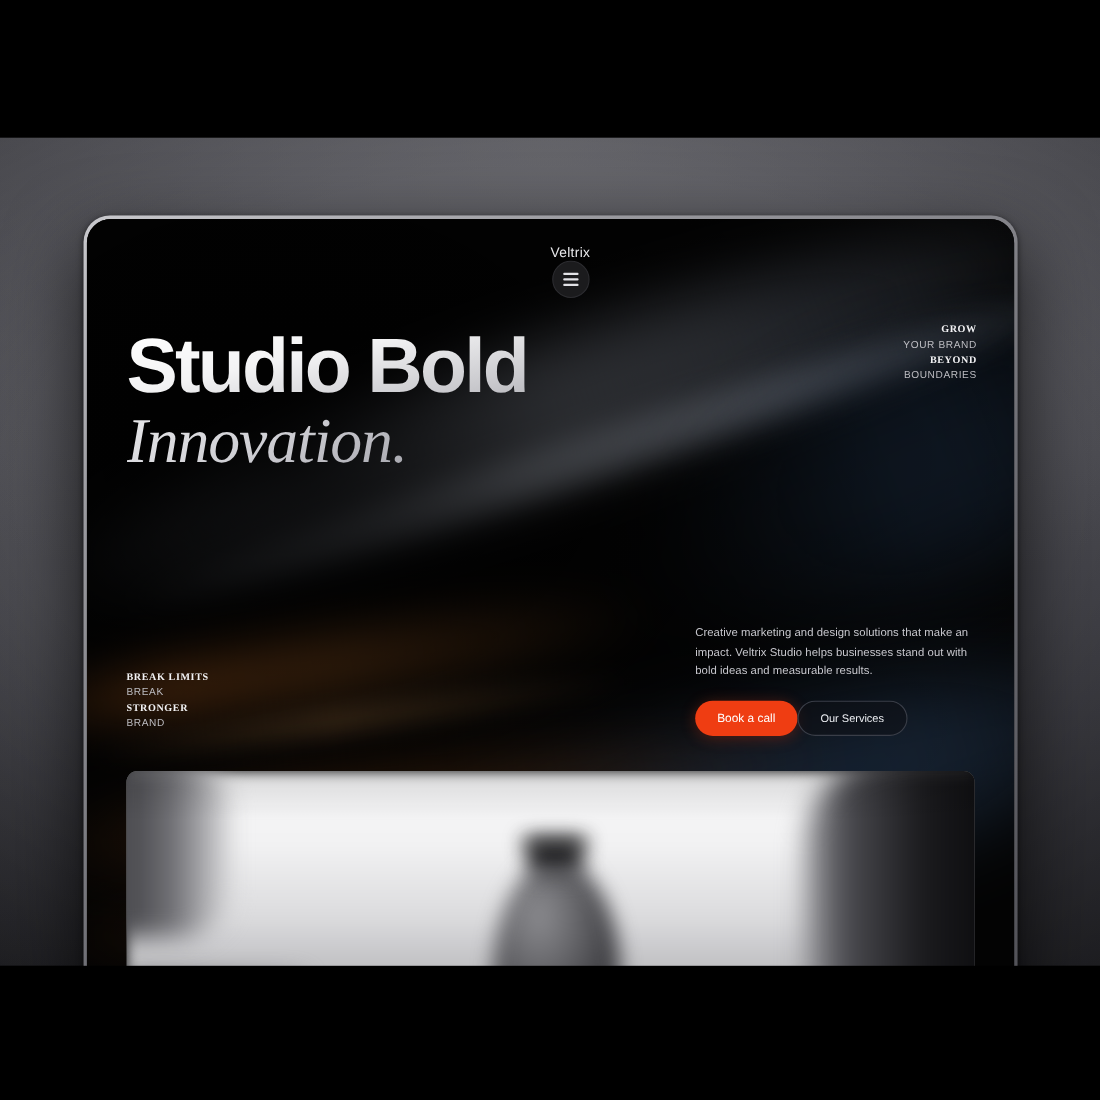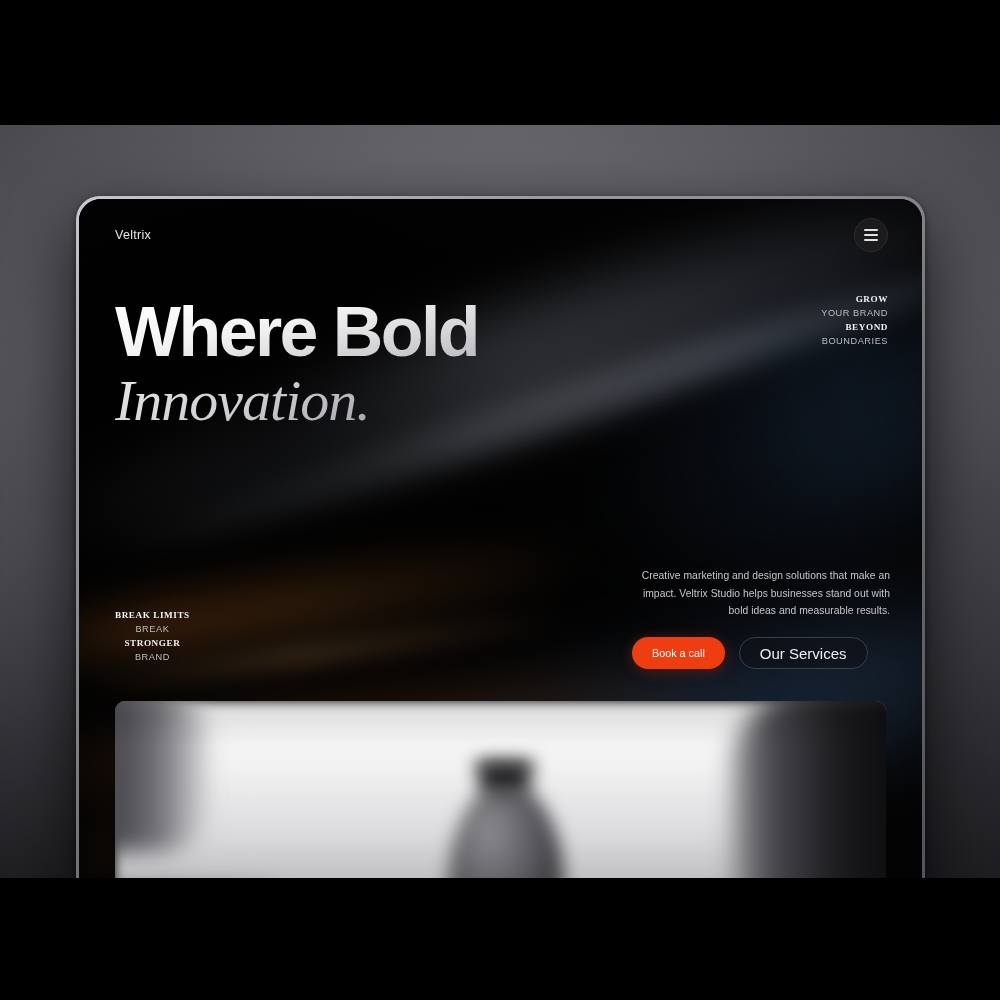--- a/index.html
+++ b/index.html
@@ -130,23 +130,23 @@
       rgba(80,40,12,0) 100%);
     filter:blur(22px);
   }
   #hero-darken {
     position:absolute; inset:0;
     background:radial-gradient(90% 80% at 22% 28%, rgba(0,0,0,.82) 0%, rgba(0,0,0,.35) 55%, rgba(0,0,0,0) 100%);
   }
 
   
   #topbar {
-    position:absolute; left:0; top:0; width:100%; height:72px;
-    display:flex; align-items:center; justify-content:space-between;
-    padding:0 34px 0 36px; z-index:6;
+    position:absolute; left:17px; top:0; width:100%; height:72px;
+    display:flex; align-items:center; justify-content:flex-end;
+    padding:0 34px 0 36px; z-index:6;flex-direction:column;
   }
   #brand-logo {
     color:#e9e9ec; font-size:12.5px; letter-spacing:.3px; font-weight:400;
   }
   #menu-button {
     width:34px; height:34px; border-radius:50%;
     background:#1b1b1d; border:1px solid #2c2c30;
     display:flex; flex-direction:column; align-items:center; justify-content:center;
     gap:3.5px; cursor:pointer;
   }
@@ -163,41 +163,41 @@
   .hl-line.serif {
     font-family:"Liberation Serif", serif; font-style:italic; font-weight:400;
     font-size:58px; letter-spacing:-1px; margin-top:6px;
     background:linear-gradient(150deg,#e8e8ea 0%, #cfcfd4 38%, #a9a9b0 74%, #98989f 100%);
     -webkit-background-clip:text; background-clip:text; color:transparent;
   }
 
   
   .kicker { position:absolute; z-index:6; font-size:9.2px; line-height:14px; letter-spacing:.55px; }
   #kicker-top-right { right:34px; top:93px; text-align:right; }
-  #kicker-bottom-left { left:36px; top:409px; text-align:center; }
+  #kicker-bottom-left { left:36px; top:409px; text-align:left; }
   .kicker .k-strong { color:#f2f2f4; font-weight:700;font-family:Liberation Serif, serif; }
   .kicker .k-light  { color:#bdbdc2; font-weight:400; }
 
   
   #hero-copy {
     position:absolute; left:553px; top:368px; width:258px; z-index:6;
-    color:#c7c7cd; font-size:10.3px; line-height:17.5px; letter-spacing:.05px;text-align:right;
-  }
-  #cta-row { position:absolute; left:553px; top:438px; display:flex; gap:14px; z-index:6; }
+    color:#c7c7cd; font-size:10.3px; line-height:17.5px; letter-spacing:.05px;
+  }
+  #cta-row { position:absolute; left:553px; top:438px; display:flex; z-index:6; }
   #cta-primary {
     height:32px; padding:0 20px; border-radius:16px; border:none; cursor:pointer;
     background:#ef3d12; color:#fff; font-size:10.8px; font-weight:500;
     display:flex; align-items:center; justify-content:center;
     font-family:"Liberation Sans", sans-serif;
     box-shadow:0 2px 14px rgba(239,61,18,.30);
   }
   #cta-secondary {
     height:32px; padding:0 20px; border-radius:16px; cursor:pointer;
     background:rgba(14,16,22,.55); border:1px solid #3a3e48; color:#eceef2;
-    font-size:15px; font-weight:400;
+    font-size:10px; font-weight:400;
     display:flex; align-items:center; justify-content:center;
     font-family:"Liberation Sans", sans-serif;
   }
 
   
   #showcase {
     position:absolute; left:36px; top:502px; right:36px; bottom:0;
     border-radius:10px 10px 0 0; overflow:hidden; z-index:5; background:#111;
   }
   #showcase-photo { position:absolute; inset:0; overflow:hidden; }
@@ -277,21 +277,21 @@
       <div id="topbar">
         <div id="brand-logo">Veltrix</div>
         <div id="menu-button">
           <span></span>
           <span></span>
           <span></span>
         </div>
       </div>
 
       <div id="headline">
-        <div class="hl-line">Where Bold</div>
+        <div class="hl-line">Studio Bold</div>
         <div class="hl-line serif">Innovation.</div>
       </div>
 
       <div class="kicker" id="kicker-top-right">
         <div class="k-strong">GROW</div>
         <div class="k-light">YOUR BRAND</div>
         <div class="k-strong">BEYOND</div>
         <div class="k-light">BOUNDARIES</div>
       </div>
 

